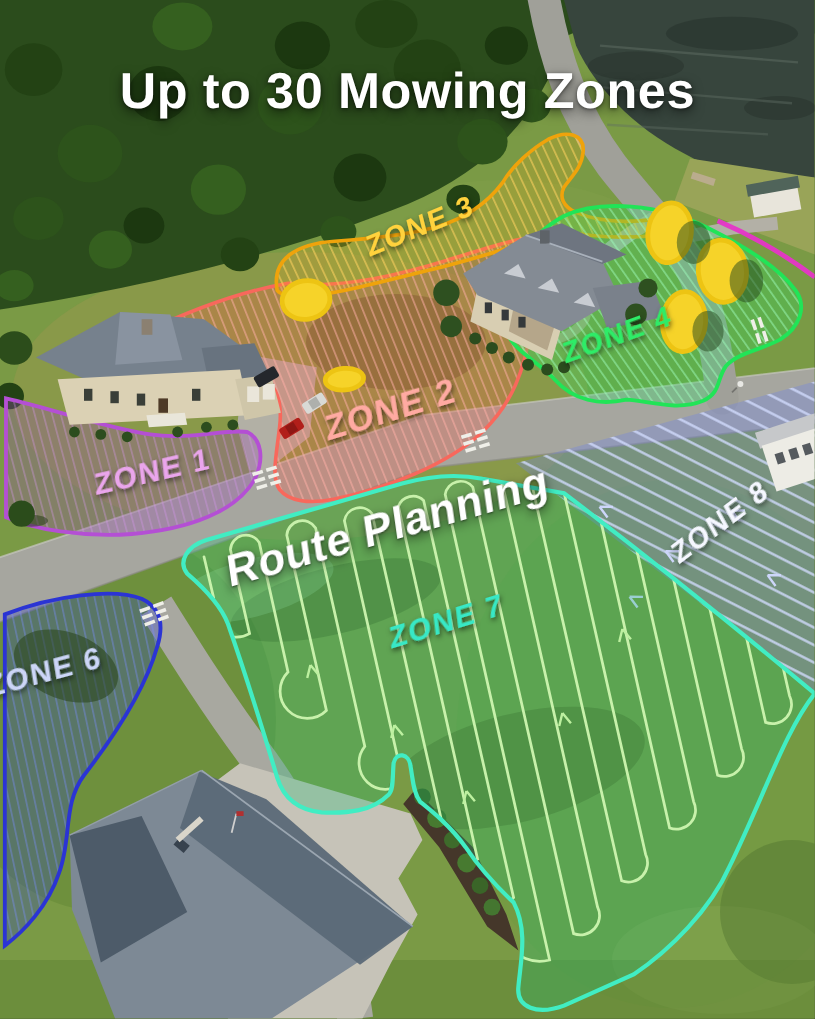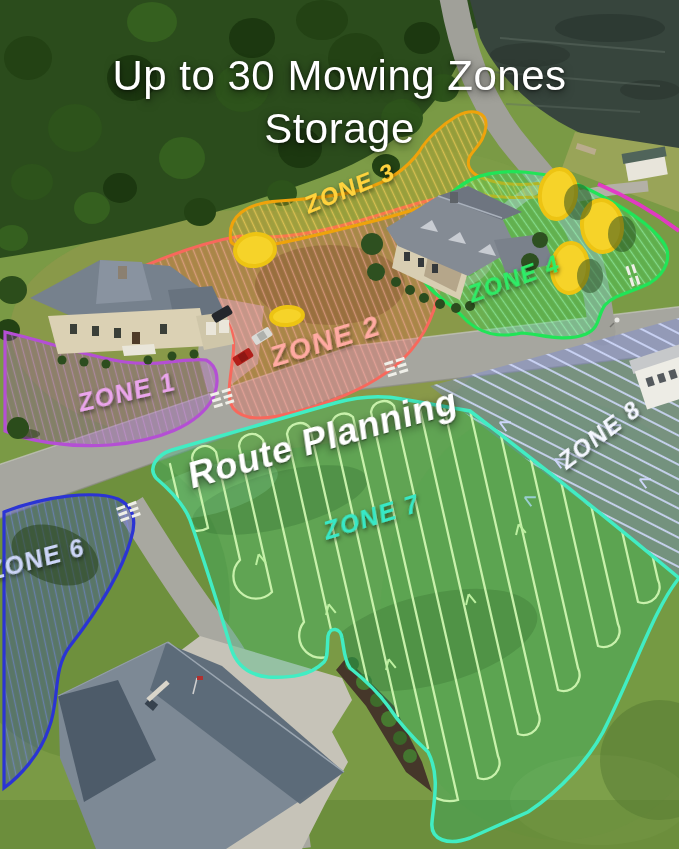--- a/index.html
+++ b/index.html
@@ -1,20 +1,20 @@
 <!DOCTYPE html>
 <html><head>
 <meta charset="utf-8">
 <style>
   html,body{margin:0;padding:0;background:#222;}
   .stage{position:relative;width:679px;height:849px;overflow:hidden;
          background:#7a9a45;font-family:"Liberation Sans",sans-serif;}
   .stage svg{position:absolute;inset:0;display:block;}
   .headline{position:absolute;left:0;right:0;text-align:center;color:#fff;
-            font-weight:400;font-size:42px;letter-spacing:.5px;line-height:1.25;
+            font-weight:700;font-size:42px;letter-spacing:.5px;line-height:1.25;
             text-shadow:0 3px 10px rgba(0,0,0,.55),0 1px 3px rgba(0,0,0,.5);}
   .headline.l1{top:50px;}
   .headline.l2{top:103px;}
   .route-label{position:absolute;left:148px;top:418px;width:350px;text-align:center;
             color:#fff;font-weight:800;font-size:37px;letter-spacing:.5px;
             transform:rotate(-16deg) skewX(-8deg);transform-origin:50% 50%;
             text-shadow:0 3px 9px rgba(0,0,0,.6),0 1px 2px rgba(0,0,0,.5);}
   text.zlabel{font-family:"Liberation Sans",sans-serif;font-weight:bold;letter-spacing:1.5px;}
 </style>
 </head>
@@ -345,15 +345,14 @@
     <text class="zlabel" transform="translate(327,351) rotate(-17) skewX(-8)" text-anchor="middle" font-size="29" fill="#ffaaa2">ZONE 2</text>
     <text class="zlabel" transform="translate(128,401) rotate(-13) skewX(-6)" text-anchor="middle" font-size="25" fill="#eaa5ec">ZONE 1</text>
     <text class="zlabel" transform="translate(516,287) rotate(-20) skewX(-8)" text-anchor="middle" font-size="24" fill="#2eec67">ZONE 4</text>
     <text class="zlabel" transform="translate(38,568) rotate(-15) skewX(-6)" text-anchor="middle" font-size="25" fill="#ccd5f7">ZONE 6</text>
     <text class="zlabel" transform="translate(373,526) rotate(-17) skewX(-10)" text-anchor="middle" font-size="25" fill="#37e8c6">ZONE 7</text>
     <text class="zlabel" transform="translate(604,442) rotate(-37) skewX(-8)" text-anchor="middle" font-size="24" fill="#f5f7ff">ZONE 8</text>
   </g>
 </svg>
 
   <div class="headline l1">Up to 30 Mowing Zones</div>
-  <div class="headline l2">Storage</div>
   <div class="route-label">Route Planning</div>
 </div>
 
 </body></html>

